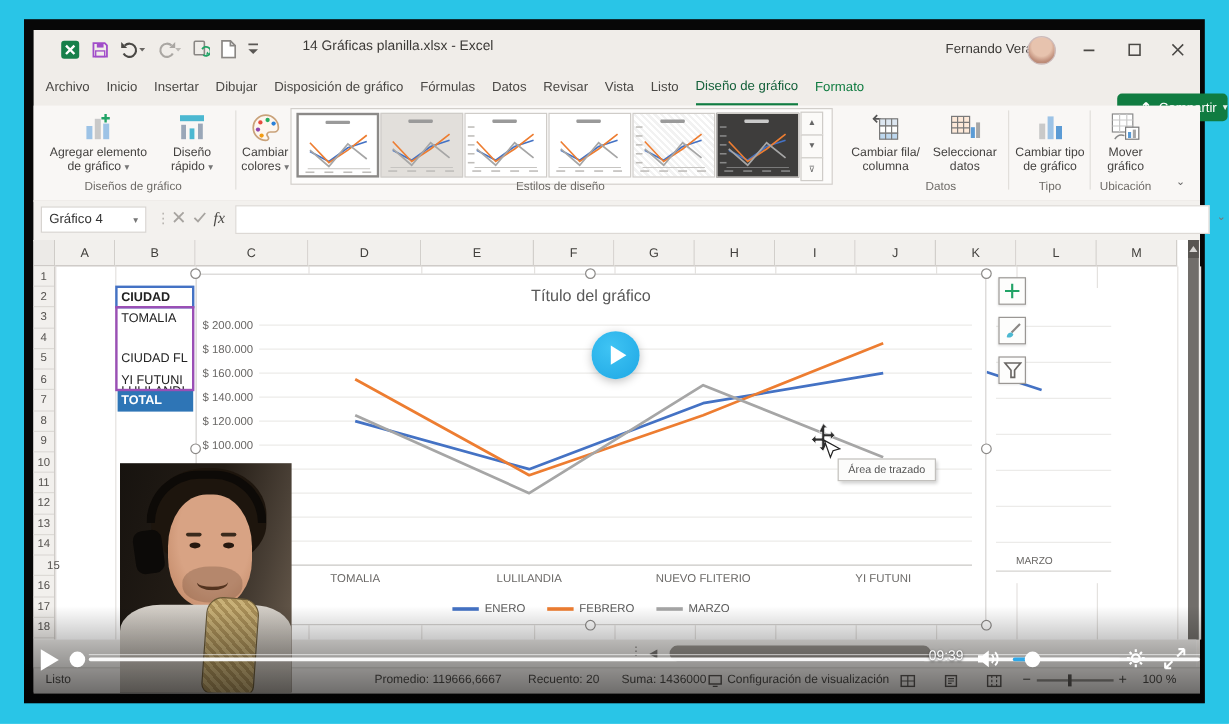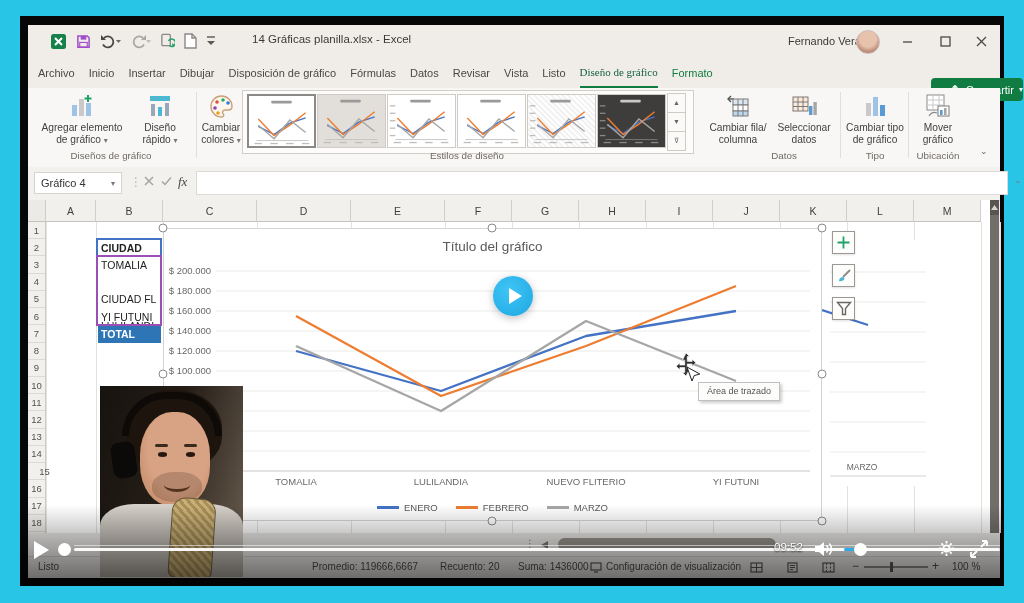--- a/index.html
+++ b/index.html
@@ -17,21 +17,21 @@
              border-radius:4px;display:flex;align-items:center;gap:7px;padding-left:40px;box-sizing:border-box;
              font-size:11px;color:#6a6763;box-shadow:0 1px 1px rgba(0,0,0,.05);}
   #user-name{left:788px;top:35px;font-size:11px;color:#3b3936;}
   #avatar{left:856px;top:30px;width:22px;height:22px;border-radius:50%;
           background:radial-gradient(circle at 50% 35%,#e7c3ae 0 45%,#c08f7b 70%,#a67763 100%);border:1px solid #cbb;}
   .winctl{top:33px;width:18px;height:16px;display:flex;align-items:center;justify-content:center;}
   
   #tabsrow{left:28px;top:58px;width:972px;height:30px;}
   #menu-tabs{position:absolute;left:10px;top:0;height:30px;display:flex;gap:14px;align-items:center;}
   .tab{font-size:11px;color:#4a4845;height:28px;line-height:28px;white-space:nowrap;cursor:default;}
-  .tab-active{color:#15613b;border-bottom:2.5px solid #107c41;font-family:Liberation Serif, serif;}
+  .tab-active{color:#15613b;border-bottom:2.5px solid #107c41;}
   .tab-green{color:#107c41;}
   #share-btn{position:absolute;left:903px;top:20px;width:92px;height:23px;background:#107c41;border-radius:4px;
              color:#fff;font-size:11px;display:flex;align-items:center;justify-content:flex-end;gap:5px;}
   #share-btn::after{content:"▾";font-size:8px;opacity:.9;}
   
   #ribbon{left:28px;top:88px;width:972px;height:79px;background:#f9f7f5;border-bottom:1px solid #ddd9d5;}
   .rbtn{position:absolute;top:3px;text-align:center;font-size:10.2px;color:#444240;line-height:12px;}
   .rbtn .ric{height:28px;display:flex;align-items:flex-end;justify-content:center;margin-bottom:3px;}
   .drop::after{content:" ▾";font-size:8px;color:#777;}
   .rgl{position:absolute;top:62px;font-size:9.8px;color:#6e6b67;text-align:center;}
@@ -592,21 +592,21 @@
     <div style="left:64px;top:92px;width:26px;height:11px;border-bottom:3px solid #53331f;border-radius:50%;"></div>
     <div style="left:0;top:118px;width:143px;height:73px;background:linear-gradient(#d5d0c9,#b4aea6);border-radius:34px 34px 0 0 / 22px 22px 0 0;"></div>
     <div style="left:70px;top:112px;width:42px;height:79px;transform:rotate(4deg);border:1px solid #6b5a36;border-radius:14px 14px 8px 8px;background:repeating-linear-gradient(45deg,#c8b077 0 3px,#a98f58 3px 6px);"></div>
   </div>
 
   <div class="abs" id="grad"></div>
   <div class="abs pc" style="left:34px;top:541px;width:0;height:0;border-top:9px solid transparent;border-bottom:9px solid transparent;border-left:15px solid #fff;"></div>
   <div class="abs pc" style="left:58px;top:543px;width:13px;height:13px;border-radius:50%;background:#fff;"></div>
   <div class="abs pc" style="left:74px;top:545px;width:926px;height:1px;background:rgba(255,255,255,.55);"></div>
   <div class="abs pc" style="left:74px;top:548px;width:926px;height:3px;background:rgba(255,255,255,.95);border-radius:2px;"></div>
-  <span class="abs" id="ptime">09:52</span>
+  <span class="abs" id="ptime">09:39</span>
   <span class="abs pc" style="left:814px;top:541px;"><svg width="21" height="16" viewBox="0 0 21 16">
         <polygon points="1,5 5,5 10,1 10,15 5,11 1,11" fill="#fff"></polygon>
         <path d="M12.5 4.5 a5 5 0 0 1 0 7" stroke="#fff" stroke-width="1.6" fill="none"></path>
         <path d="M15.3 2.5 a8 8 0 0 1 0 11" stroke="#fff" stroke-width="1.6" fill="none"></path>
       </svg></span>
   <div class="abs pc" style="left:844px;top:548px;width:90px;height:3px;background:rgba(255,255,255,.35);border-radius:2px;"></div>
   <div class="abs pc" style="left:844px;top:548px;width:16px;height:3px;background:#2fa8e8;border-radius:2px;"></div>
   <div class="ab abs pc" style="left:854px;top:543px;width:13px;height:13px;border-radius:50%;background:#fff;"></div>
   <span class="abs pc" style="left:938px;top:540px;"><svg width="17" height="17" viewBox="0 0 16 16">
         <g stroke="#fff" stroke-width="1.7" fill="none">

